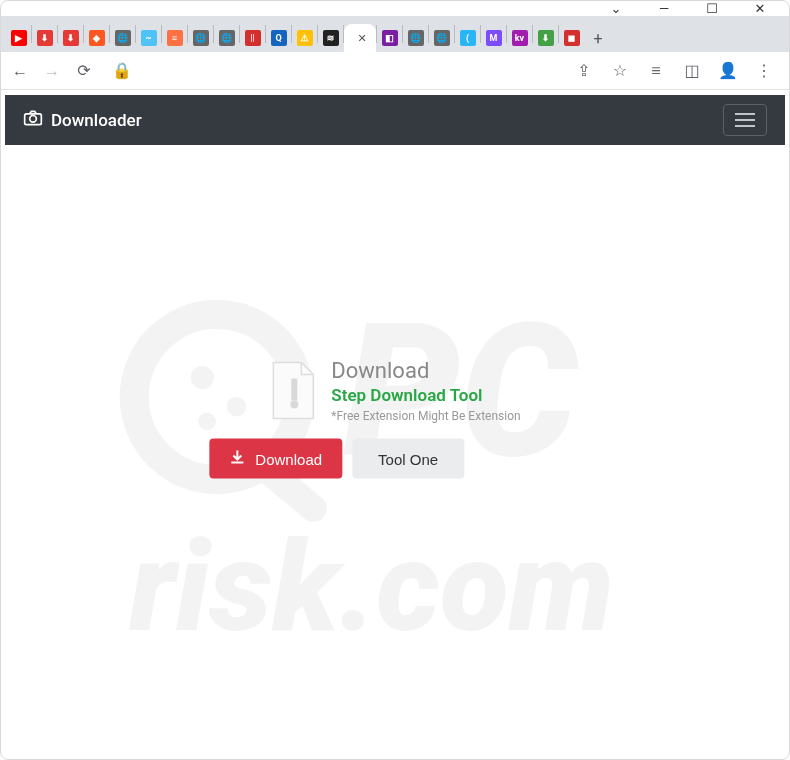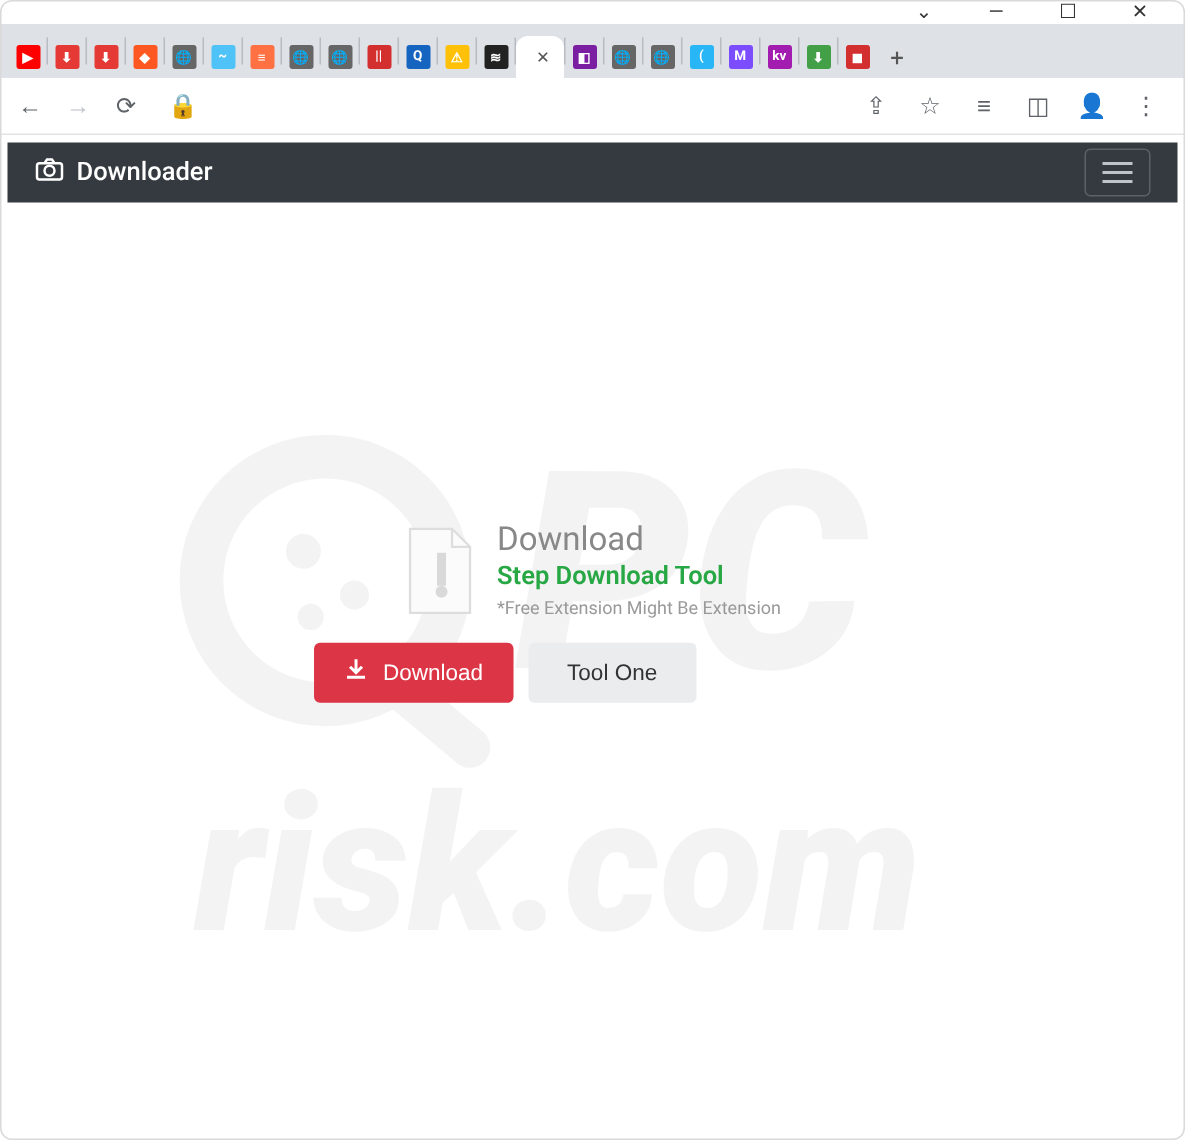--- a/index.html
+++ b/index.html
@@ -79,21 +79,21 @@
       padding: 0 10px;
       gap: 12px;
     }
     .toolbar-btn { color: #5f6368; display:flex; align-items:center; justify-content:center; width:20px; cursor:pointer; }
     .toolbar-btn.disabled { color: #bdc1c6; }
     .addrbar { flex: 1; }
     .toolbar-right { display:flex; align-items:center; gap:16px; padding-right:6px; }
 
     
     .page-header {
-      height: 40px;
+      height: 50px;
       background: #343a40;
       display: flex;
       align-items: center;
       padding: 0 18px;
       justify-content: space-between;
       margin: 5px;
     }
     .brand {
       display: flex;
       align-items: center;

